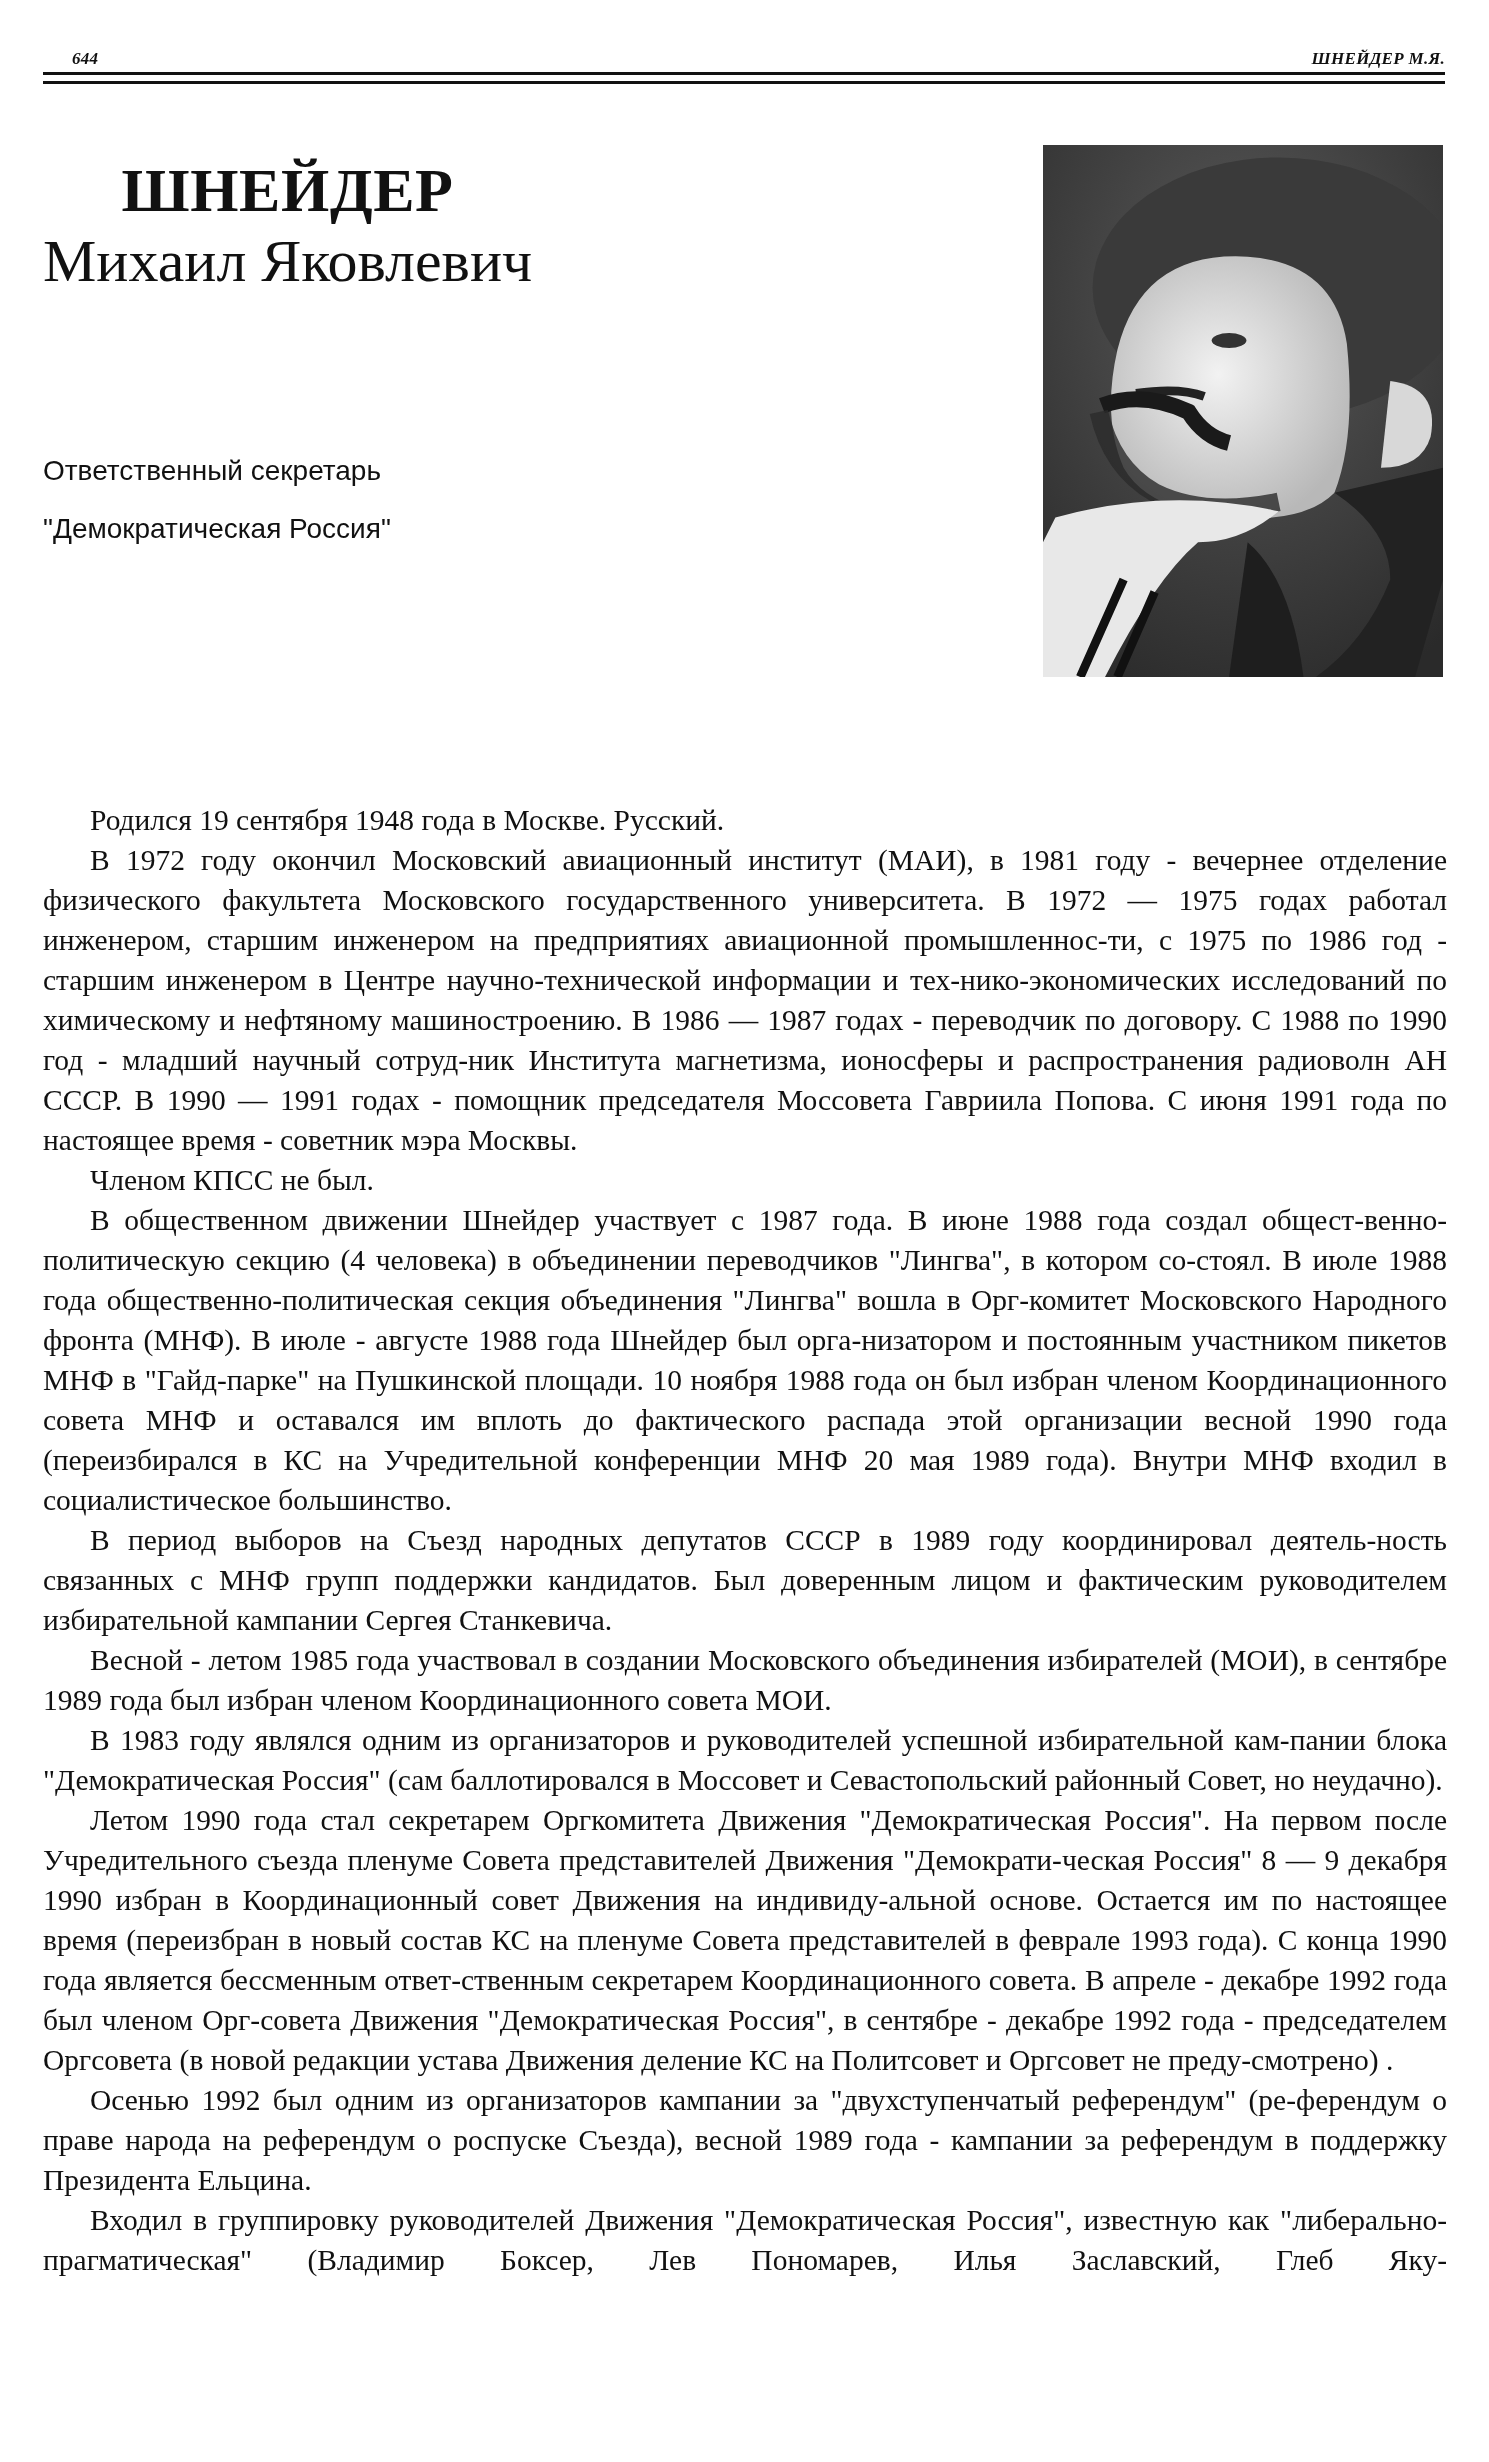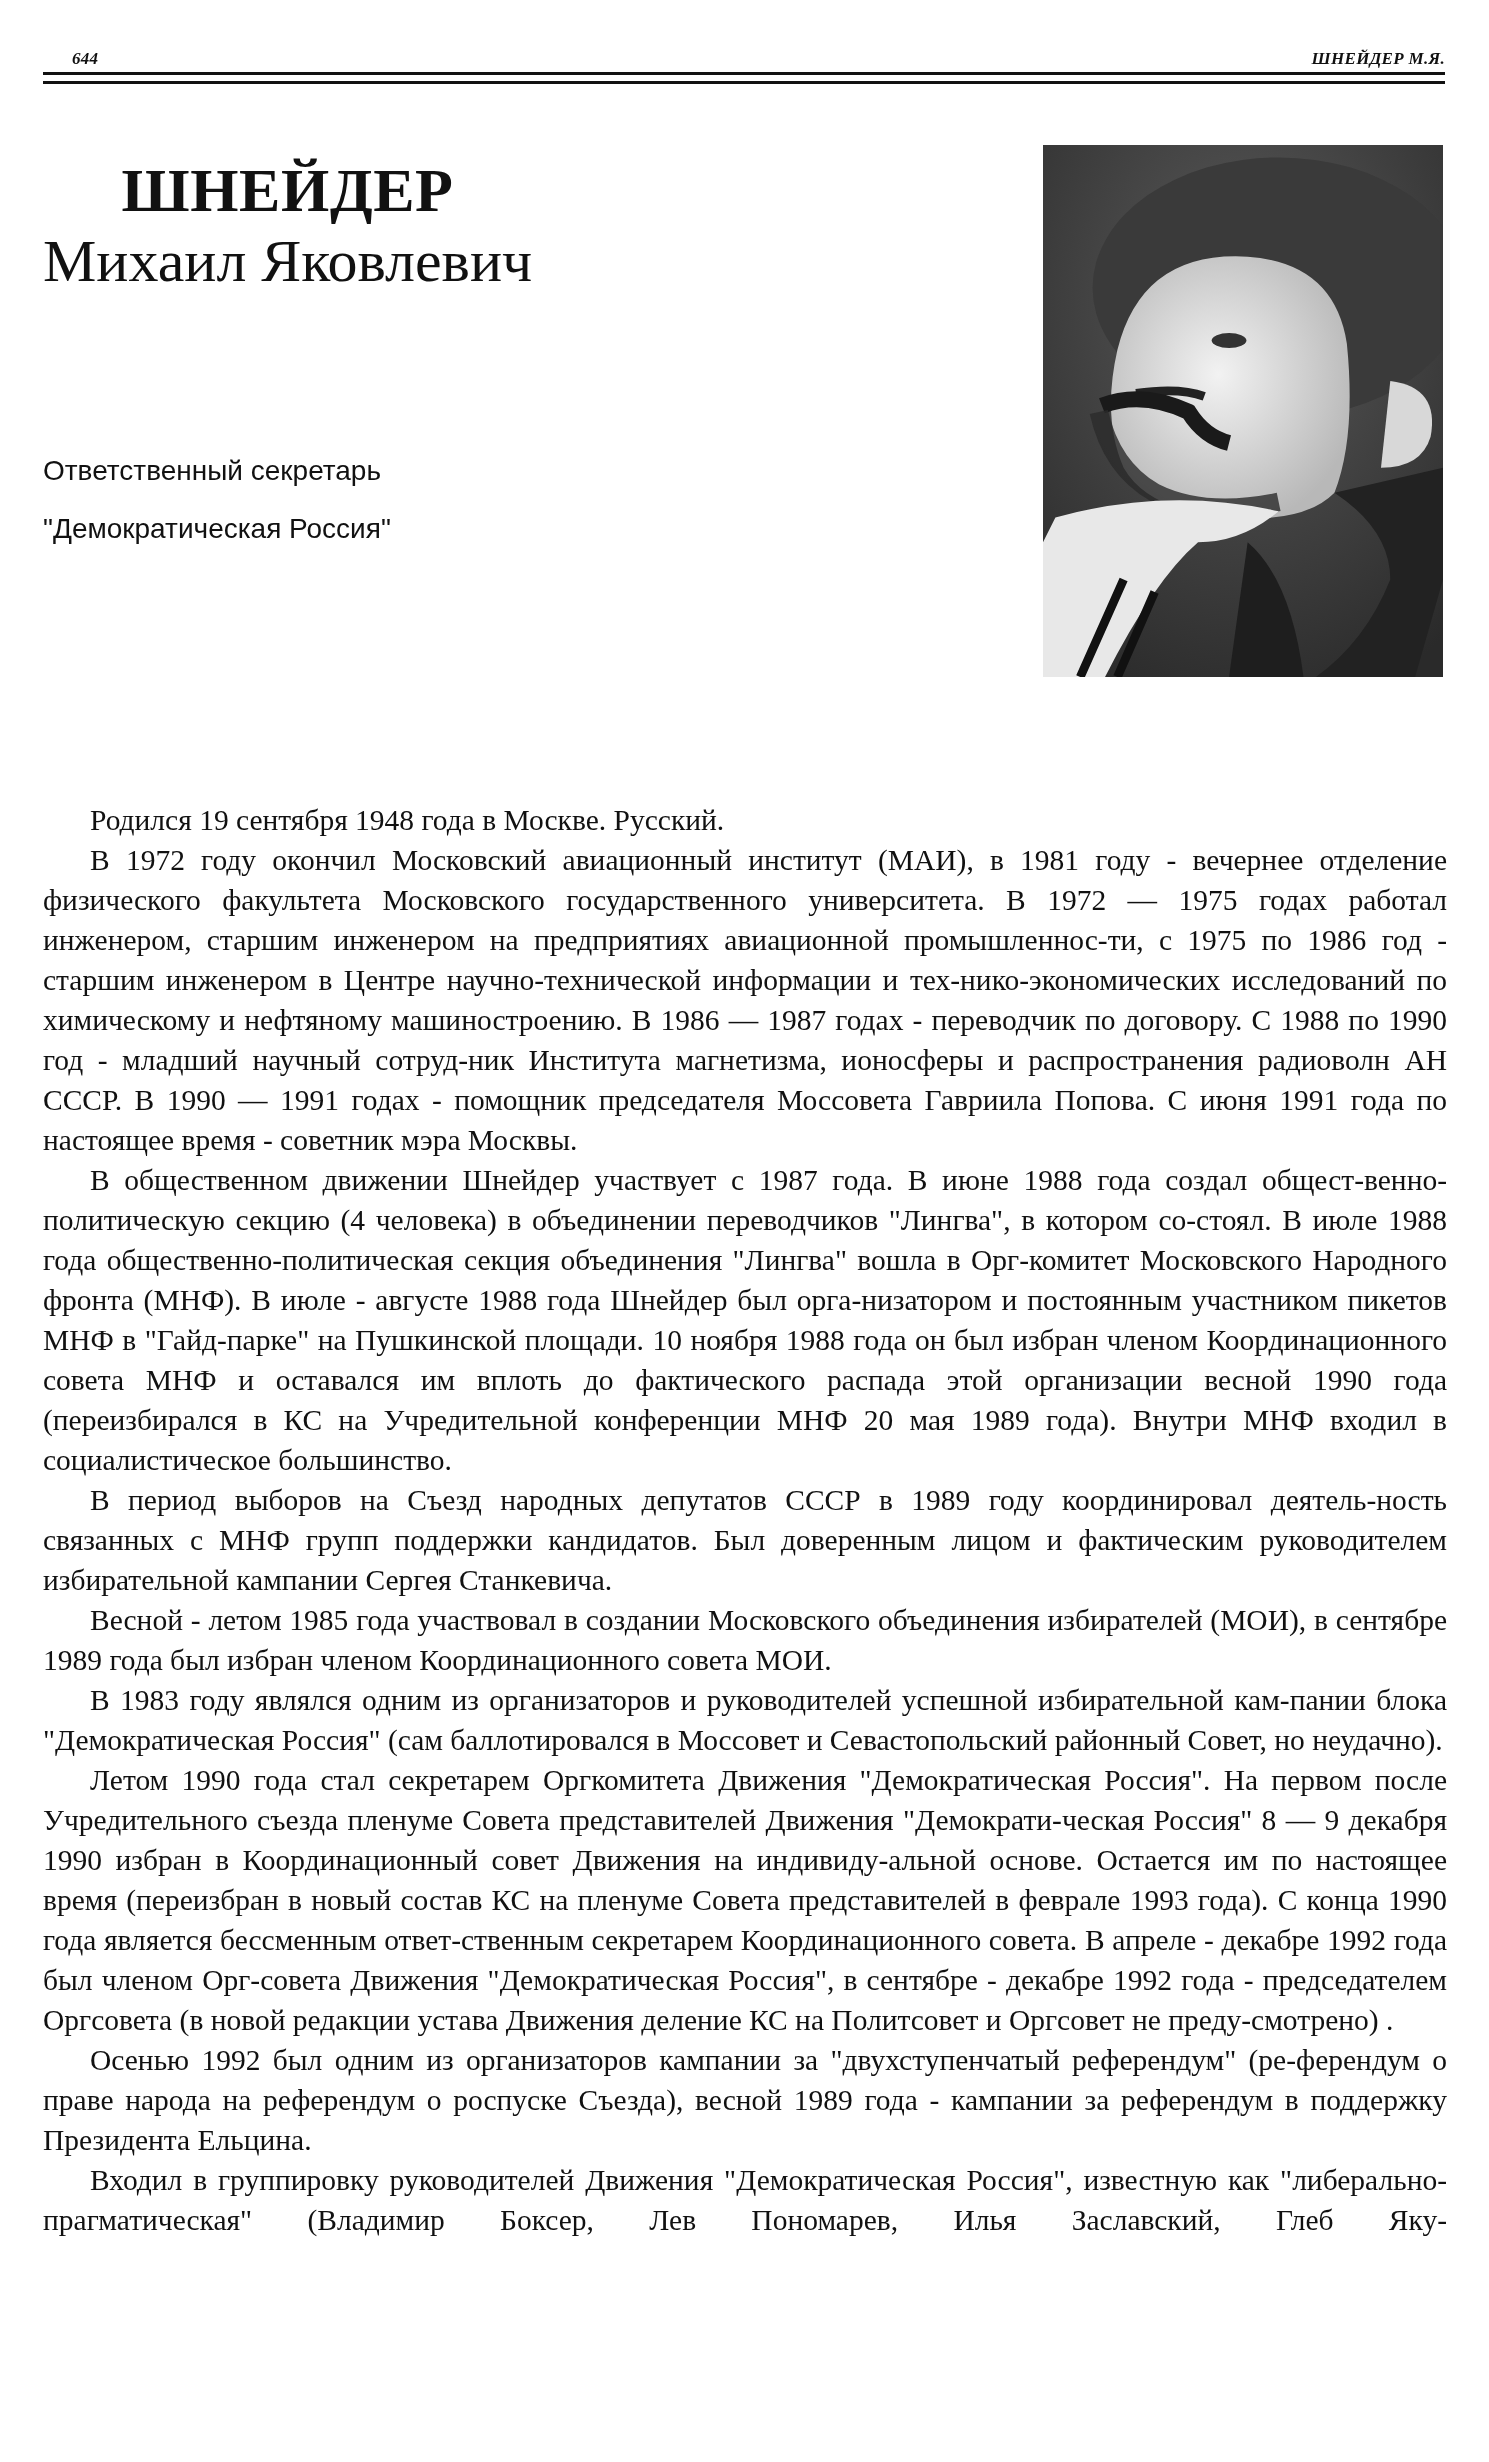--- a/index.html
+++ b/index.html
@@ -66,20 +66,21 @@
     <path d="M20 600 Q200 550 380 590 Q320 640 250 640 Q180 700 100 857 L0 857 L0 640 Z" fill="#e8e8e8"></path>
     <path d="M60 857 L130 700 M120 857 L180 720" stroke="#111" stroke-width="14"></path>
     <path d="M330 640 Q400 700 420 857 L300 857 Z" fill="#1e1e1e"></path>
     <path d="M470 560 Q560 620 560 700 Q520 800 440 857 L600 857 L645 700 L645 520 Z" fill="#222"></path>
   </svg>
 </div>
 
 <div class="bio">
   <p>Родился 19 сентября 1948 года в Москве. Русский.</p>
   <p>В 1972 году окончил Московский авиационный институт (МАИ), в 1981 году - вечернее отделение физического факультета Московского государственного университета. В 1972 — 1975 годах работал инженером, старшим инженером на предприятиях авиационной промышленнос-ти, с 1975 по 1986 год - старшим инженером в Центре научно-технической информации и тех-нико-экономических исследований по химическому и нефтяному машиностроению. В 1986 — 1987 годах - переводчик по договору. С 1988 по 1990 год - младший научный сотруд-ник Института магнетизма, ионосферы и распространения радиоволн АН СССР. В 1990 — 1991 годах - помощник председателя Моссовета Гавриила Попова. С июня 1991 года по настоящее время - советник мэра Москвы.</p>
+  <p>Членом КПСС не был.</p>
   <p>В общественном движении Шнейдер участвует с 1987 года. В июне 1988 года создал общест-венно-политическую секцию (4 человека) в объединении переводчиков "Лингва", в котором со-стоял. В июле 1988 года общественно-политическая секция объединения "Лингва" вошла в Орг-комитет Московского Народного фронта (МНФ). В июле - августе 1988 года Шнейдер был орга-низатором и постоянным участником пикетов МНФ в "Гайд-парке" на Пушкинской площади. 10 ноября 1988 года он был избран членом Координационного совета МНФ и оставался им вплоть до фактического распада этой организации весной 1990 года (переизбирался в КС на Учредительной конференции МНФ 20 мая 1989 года). Внутри МНФ входил в социалистическое большинство.</p>
   <p>В период выборов на Съезд народных депутатов СССР в 1989 году координировал деятель-ность связанных с МНФ групп поддержки кандидатов. Был доверенным лицом и фактическим руководителем избирательной кампании Сергея Станкевича.</p>
   <p>Весной - летом 1985 года участвовал в создании Московского объединения избирателей (МОИ), в сентябре 1989 года был избран членом Координационного совета МОИ.</p>
   <p>В 1983 году являлся одним из организаторов и руководителей успешной избирательной кам-пании блока "Демократическая Россия" (сам баллотировался в Моссовет и Севастопольский районный Совет, но неудачно).</p>
   <p>Летом 1990 года стал секретарем Оргкомитета Движения "Демократическая Россия". На первом после Учредительного съезда пленуме Совета представителей Движения "Демократи-ческая Россия" 8 — 9 декабря 1990 избран в Координационный совет Движения на индивиду-альной основе. Остается им по настоящее время (переизбран в новый состав КС на пленуме Совета представителей в феврале 1993 года). С конца 1990 года является бессменным ответ-ственным секретарем Координационного совета. В апреле - декабре 1992 года был членом Орг-совета Движения "Демократическая Россия", в сентябре - декабре 1992 года - председателем Оргсовета (в новой редакции устава Движения деление КС на Политсовет и Оргсовет не преду-смотрено) .</p>
   <p>Осенью 1992 был одним из организаторов кампании за "двухступенчатый референдум" (ре-ферендум о праве народа на референдум о роспуске Съезда), весной 1989 года - кампании за референдум в поддержку Президента Ельцина.</p>
   <p class="last">Входил в группировку руководителей Движения "Демократическая Россия", известную как "либерально-прагматическая" (Владимир Боксер, Лев Пономарев, Илья Заславский, Глеб Яку-</p>
 </div>
 
 

